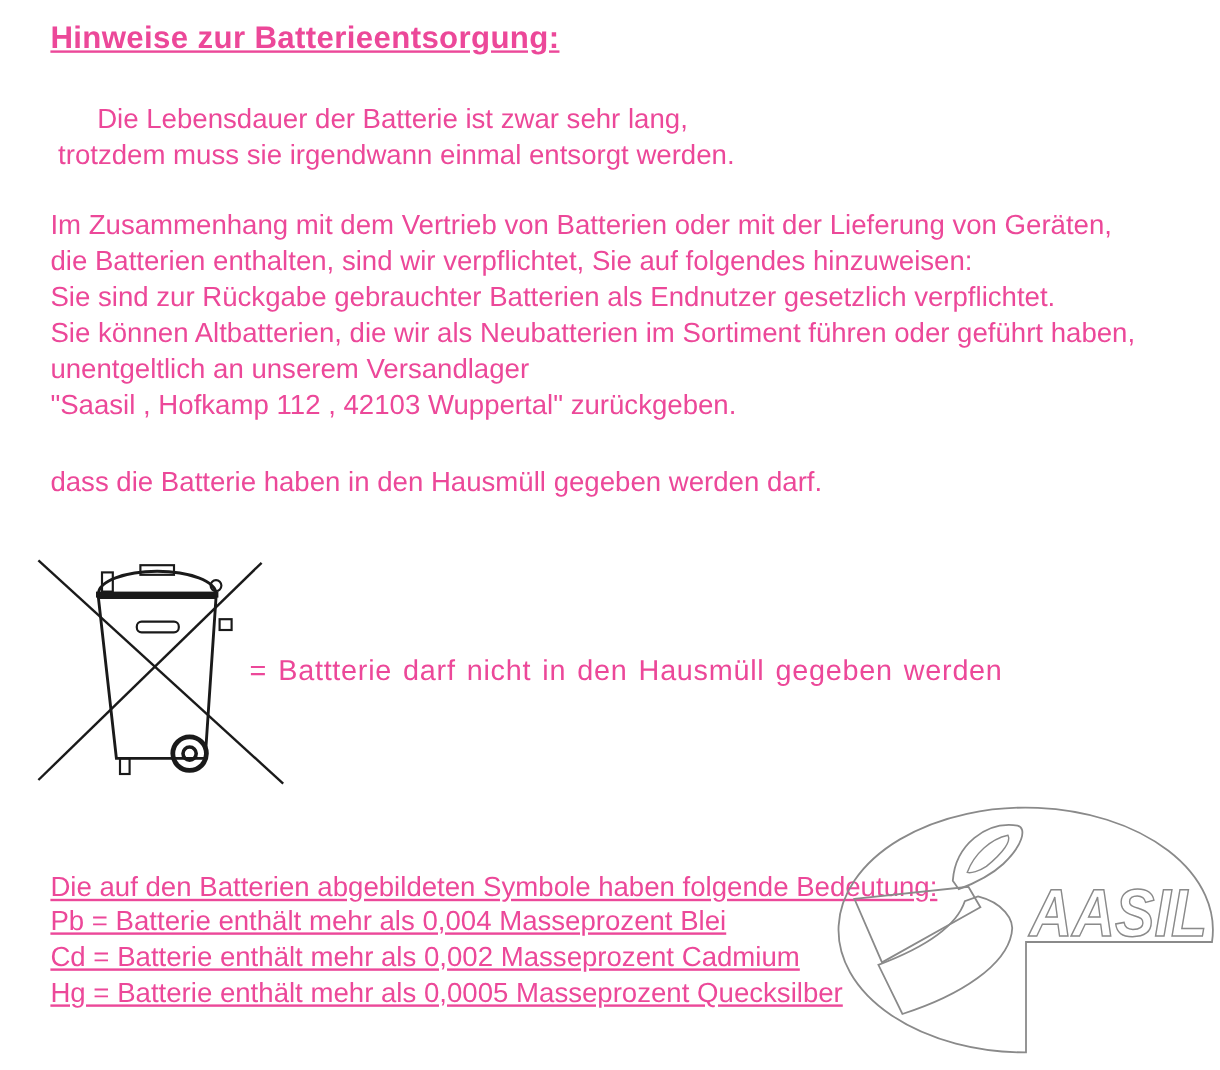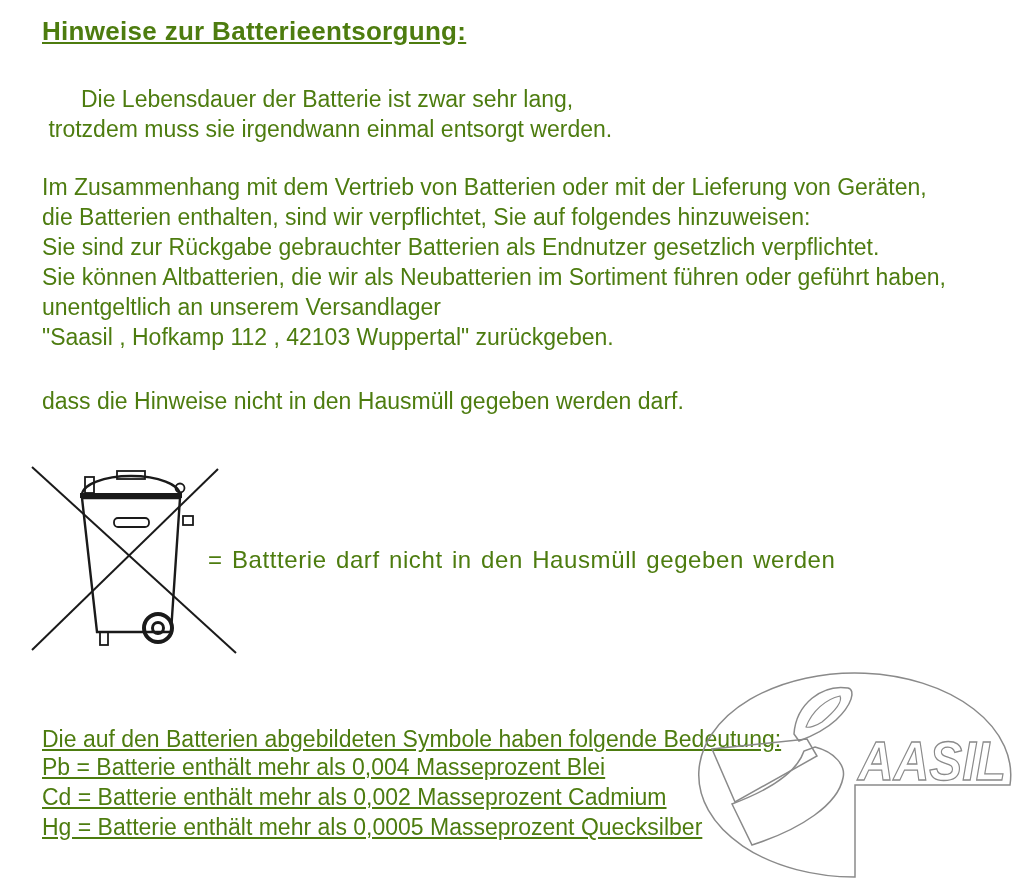--- a/index.html
+++ b/index.html
@@ -1,18 +1,18 @@
 <!DOCTYPE html>
 <html><head>
 <meta charset="utf-8">
 <style>
   html,body{margin:0;padding:0;background:#ffffff;}
   .page{
     position:relative;width:1017px;height:892px;background:#ffffff;
-    font-family:"Liberation Sans","DejaVu Sans",sans-serif;color:#4d7c0f;overflow:hidden;
+    font-family:"Liberation Sans","DejaVu Sans",sans-serif;color:#ec4899;overflow:hidden;
   }
   .doc-heading{
     position:absolute;left:42px;top:16px;margin:0;
     font-size:26px;font-weight:bold;text-decoration:underline;letter-spacing:.3px;
   }
   .para{position:absolute;left:42px;font-size:23px;line-height:30px;}
   .para .line{white-space:pre;}
   .p-intro{top:84px;text-align:center;}
   .p-obligation{top:172px;}
   .p-symbol{top:386px;}
@@ -44,21 +44,21 @@
   <div class="para p-obligation">
     <div class="line">Im Zusammenhang mit dem Vertrieb von Batterien oder mit der Lieferung von Geräten,</div>
     <div class="line">die Batterien enthalten, sind wir verpflichtet, Sie auf folgendes hinzuweisen:</div>
     <div class="line">Sie sind zur Rückgabe gebrauchter Batterien als Endnutzer gesetzlich verpflichtet.</div>
     <div class="line">Sie können Altbatterien, die wir als Neubatterien im Sortiment führen oder geführt haben,</div>
     <div class="line">unentgeltlich an unserem Versandlager</div>
     <div class="line">"Saasil , Hofkamp 112 , 42103 Wuppertal" zurückgeben.</div>
   </div>
 
   <div class="para p-symbol">
-    <div class="line">dass die Hinweise nicht in den Hausmüll gegeben werden darf.</div>
+    <div class="line">dass die Batterie haben in den Hausmüll gegeben werden darf.</div>
   </div>
 
   <svg class="bin-svg" viewBox="0 0 215 200" fill="none" stroke="#1a1a1a" stroke-width="2">
 
     <line x1="7" y1="7" x2="211" y2="193"></line>
     <line x1="193" y1="9" x2="7" y2="190"></line>
 
     <path d="M57,35 A49,19 0 0 1 155,35" stroke-width="2.4"></path>
 
     <rect x="55" y="33" width="102" height="5" fill="#1a1a1a" stroke="none"></rect>

